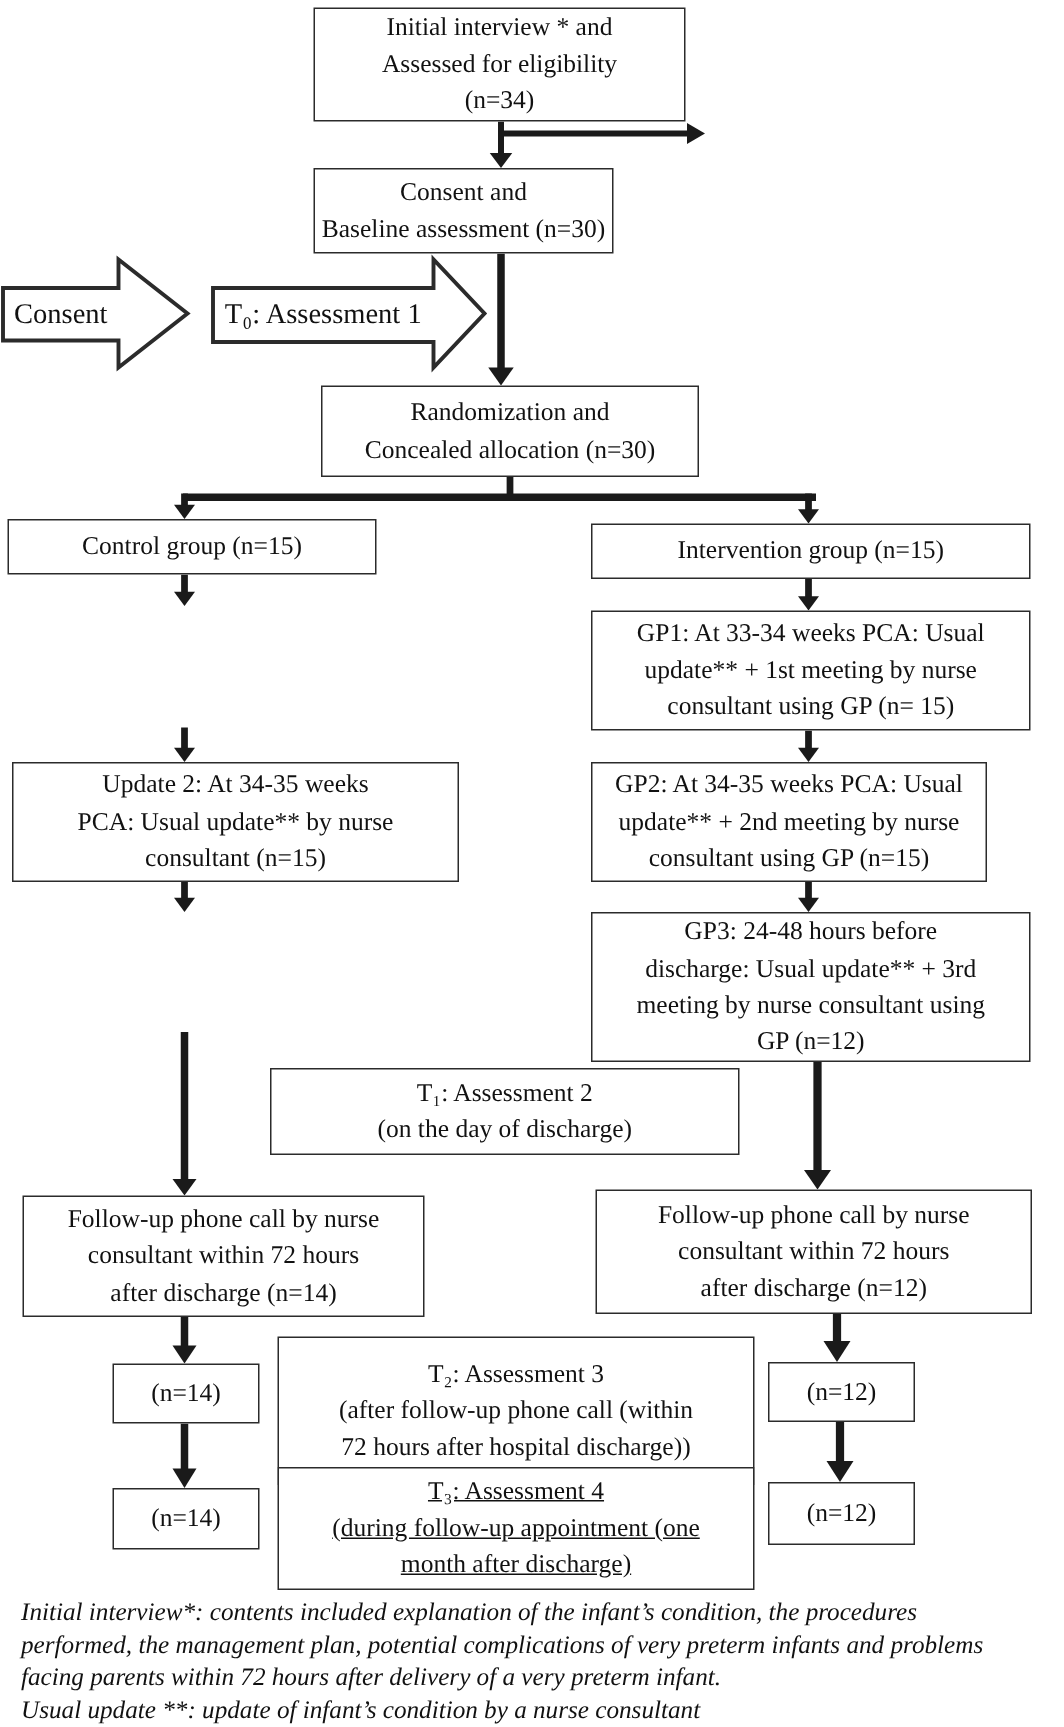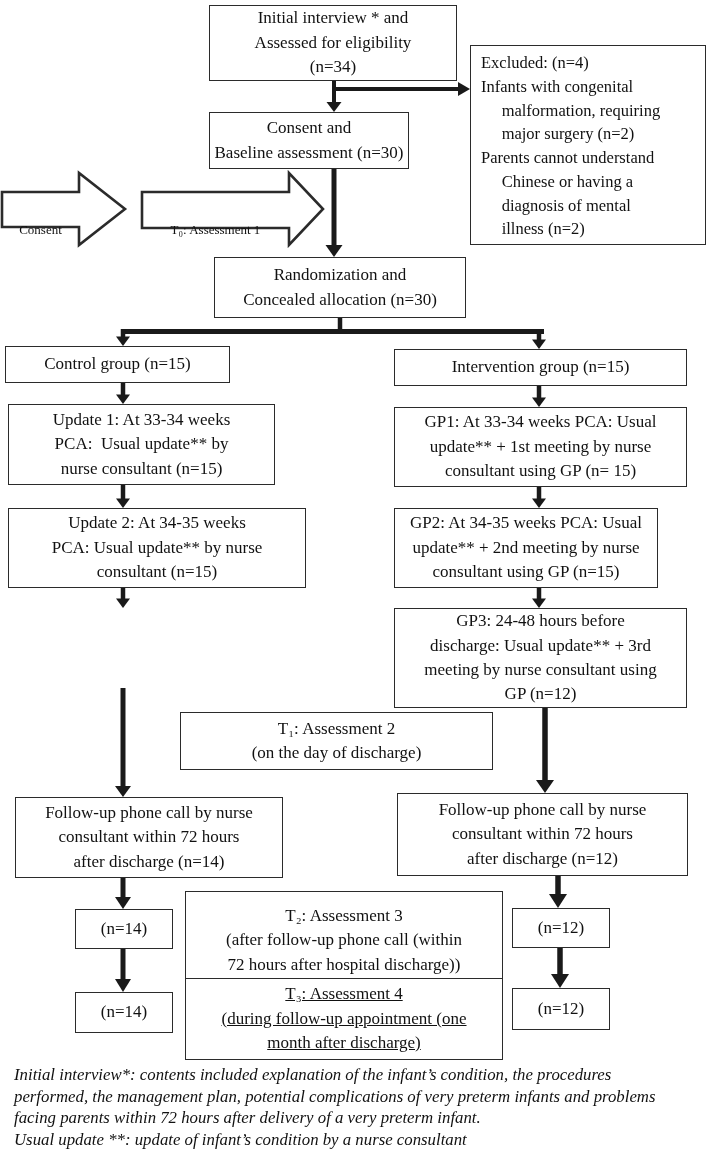--- a/index.html
+++ b/index.html
@@ -14,21 +14,21 @@
     display:flex;align-items:center;justify-content:center;
     text-align:center;white-space:pre-wrap;
     font-size:17px;line-height:1.44;
   }
   .box.leftalign{
     text-align:left;align-items:flex-start;justify-content:flex-start;
     padding:5px 4px 5px 10px;font-size:16.5px;line-height:1.44;
   }
   .alabel{
     position:absolute;z-index:2;display:flex;align-items:center;justify-content:center;
-    font-size:13px;white-space:pre;background:transparent;margin-top:20px;
+    font-size:19px;white-space:pre;background:transparent;
   }
   .footnote{
     position:absolute;z-index:1;left:14px;top:1064px;width:692px;
     font-style:italic;font-size:16.8px;line-height:1.28;white-space:pre-wrap;
   }
 </style>
 </head>
 <body>
 
 <div class="canvas">
@@ -81,46 +81,35 @@
     </g>
 
     <path d="M2,192 L79,192 L79,173 L125,209 L79,245 L79,227 L2,227 Z" fill="#ffffff" stroke="#2b2b2b" stroke-width="2.6"></path>
     <path d="M142,192 L289,192 L289,173 L323,209 L289,245 L289,228 L142,228 Z" fill="#ffffff" stroke="#2b2b2b" stroke-width="2.6"></path>
   </svg>
 
   <div class="box" style="left:209px;top:5px;width:248px;height:76px;">Initial interview * and
 Assessed for eligibility
 (n=34)</div>
 
-  <div class="box leftalign" style="left:470px;top:45px;width:236px;height:200px;">Excluded: (n=4)
-Infants with congenital
-     malformation, requiring
-     major surgery (n=2)
-Parents cannot understand
-     Chinese or having a
-     diagnosis of mental
-     illness (n=2)</div>
 
   <div class="box" style="left:209px;top:112px;width:200px;height:57px;">Consent and
 Baseline assessment (n=30)</div>
 
   <div class="alabel" style="left:2px;top:192px;width:77px;height:35px;">Consent</div>
 
   <div class="alabel" style="left:142px;top:192px;width:147px;height:36px;">T₀: Assessment 1</div>
 
   <div class="box" style="left:214px;top:257px;width:252px;height:61px;">Randomization and
 Concealed allocation (n=30)</div>
 
-  <div class="box" style="left:5px;top:346px;width:225px;height:37px;">Control group (n=15)</div>
+  <div class="box" style="left:5px;top:346px;width:246px;height:37px;">Control group (n=15)</div>
 
   <div class="box" style="left:394px;top:349px;width:293px;height:37px;">Intervention group (n=15)</div>
 
-  <div class="box" style="left:8px;top:404px;width:267px;height:81px;">Update 1: At 33-34 weeks
-PCA:  Usual update** by
-nurse consultant (n=15)</div>
 
   <div class="box" style="left:8px;top:508px;width:298px;height:80px;">Update 2: At 34-35 weeks
 PCA: Usual update** by nurse
 consultant (n=15)</div>
 
 
   <div class="box" style="left:394px;top:407px;width:293px;height:80px;">GP1: At 33-34 weeks PCA: Usual
 update** + 1st meeting by nurse
 consultant using GP (n= 15)</div>
 

